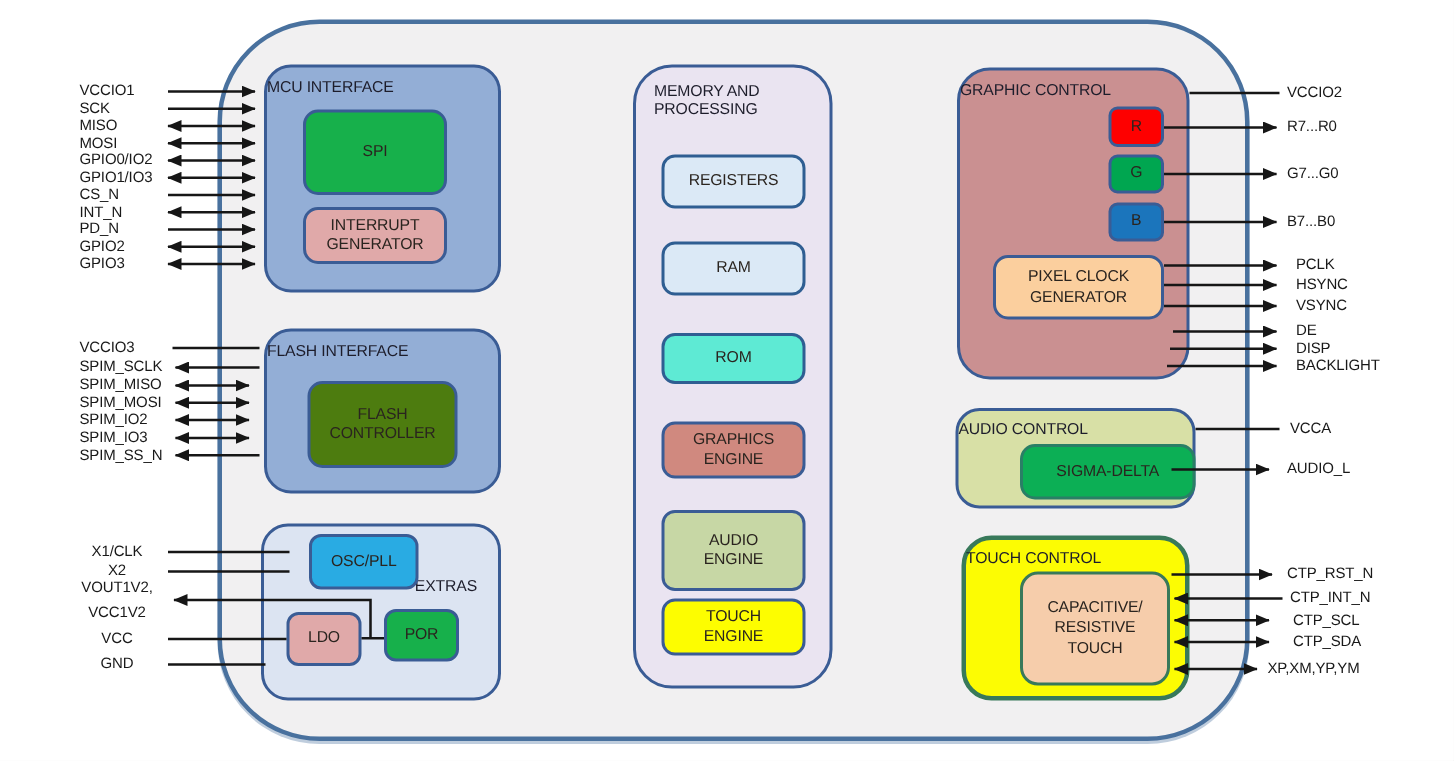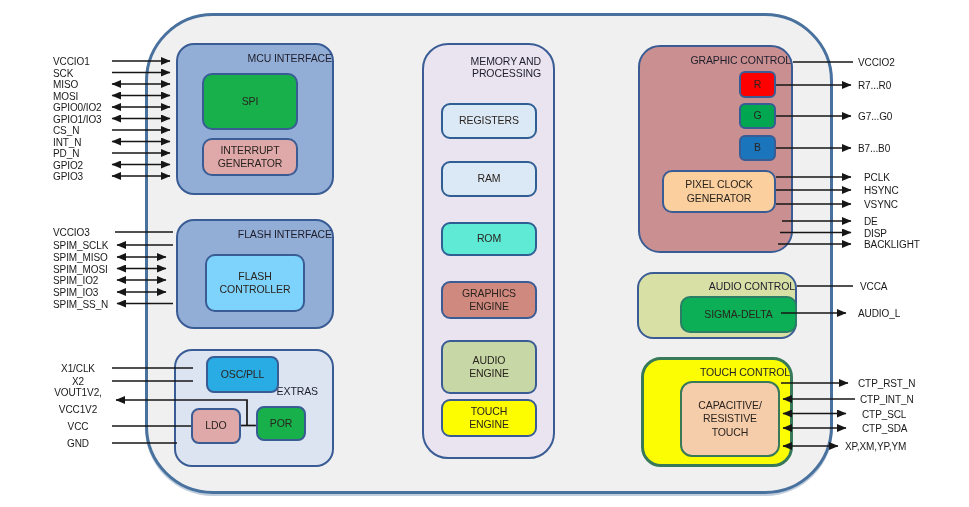--- a/index.html
+++ b/index.html
@@ -8,42 +8,42 @@
     font-family:"Liberation Sans", sans-serif;color:#1b1b1b;letter-spacing:-0.1px;
   }
   .stage *{box-sizing:border-box;}
   .chip{
     position:absolute;left:145px;top:13px;width:688px;height:481px;
     background:#f1f0f1;border:3px solid #49719e;border-radius:68px;
     box-shadow:0 2px 0 rgba(73,113,158,.35);
   }
   .panel{position:absolute;border:2.5px solid #3a5c95;}
   .panel-title{
-    position:absolute;top:7px;left:0;right:0;text-align:right;
+    position:absolute;top:7px;left:0;right:0;text-align:left;
     font-size:10.5px;color:#1d1d2b;white-space:pre-wrap;
   }
   .p-mcu{left:176px;top:43px;width:158px;height:152px;background:#93aed6;border-radius:18px;}
   .p-flash{left:176px;top:219px;width:158px;height:110px;background:#93aed6;border-radius:18px;}
   .p-extras{left:174px;top:349px;width:160px;height:118px;background:#dce4f2;border-radius:18px;}
   .p-extras .panel-title{left:auto;right:14px;text-align:right;top:10px;margin-top:24px;}
   .p-memory{left:422px;top:43px;width:133px;height:416px;background:#eae4f1;border-radius:26px;}
   .p-memory .panel-title{top:10px;padding:0 12px;}
   .p-graphic{left:638px;top:45px;width:155px;height:208px;background:#ca9091;border-radius:22px;}
   .p-audio{left:637px;top:272px;width:160px;height:67px;background:#d8e0a6;border-radius:16px;}
   .p-audio .panel-title{top:6px;}
   .p-touch{left:641px;top:357px;width:152px;height:110px;background:#fcfc03;border:3px solid #38795a;border-radius:20px;}
   .p-touch .panel-title{top:6px;}
   .blk{
     position:absolute;border:2.5px solid #3a5c95;border-radius:10px;
     display:flex;align-items:center;justify-content:center;text-align:center;
     font-size:10.5px;color:#2a241f;line-height:1.25;
   }
   .b-spi{left:202px;top:73px;width:96px;height:57px;background:#17b04b;}
   .b-intgen{left:202px;top:138px;width:96px;height:38px;background:#e0a9a9;padding:0 10px;}
-  .b-flashctl{left:205px;top:254px;width:100px;height:58px;background:#7dd3fc;padding:0 8px;}
+  .b-flashctl{left:205px;top:254px;width:100px;height:58px;background:#4d7c0f;padding:0 8px;}
   .b-oscpll{left:193px;top:356px;width:73px;height:37px;background:#29abe3;border-radius:8px;margin-left:13px;}
   .b-ldo{left:191px;top:408px;width:50px;height:36px;background:#e0a9a9;border-radius:8px;}
   .b-por{left:256px;top:406px;width:50px;height:35px;background:#17b04b;border-radius:8px;}
   .b-registers{left:441px;top:103px;width:96px;height:36px;background:#dbe9f6;border-color:#2f5e92;border-radius:9px;}
   .b-ram{left:441px;top:161px;width:96px;height:36px;background:#dbe9f6;border-color:#2f5e92;border-radius:9px;}
   .b-rom{left:441px;top:222px;width:96px;height:34px;background:#5eead4;border-color:#2f5e92;border-radius:9px;}
   .b-gfxeng{left:441px;top:281px;width:96px;height:38px;background:#d0897f;border-radius:9px;padding:0 10px;}
   .b-audeng{left:441px;top:340px;width:96px;height:54px;background:#c7d7a5;border-radius:9px;padding:0 10px;}
   .b-toucheng{left:441px;top:399px;width:96px;height:38px;background:#fdfd00;border-radius:9px;padding:0 10px;}
   .b-r{left:739px;top:71px;width:37px;height:27px;background:#fe0000;border-width:2px;border-radius:6px;}

